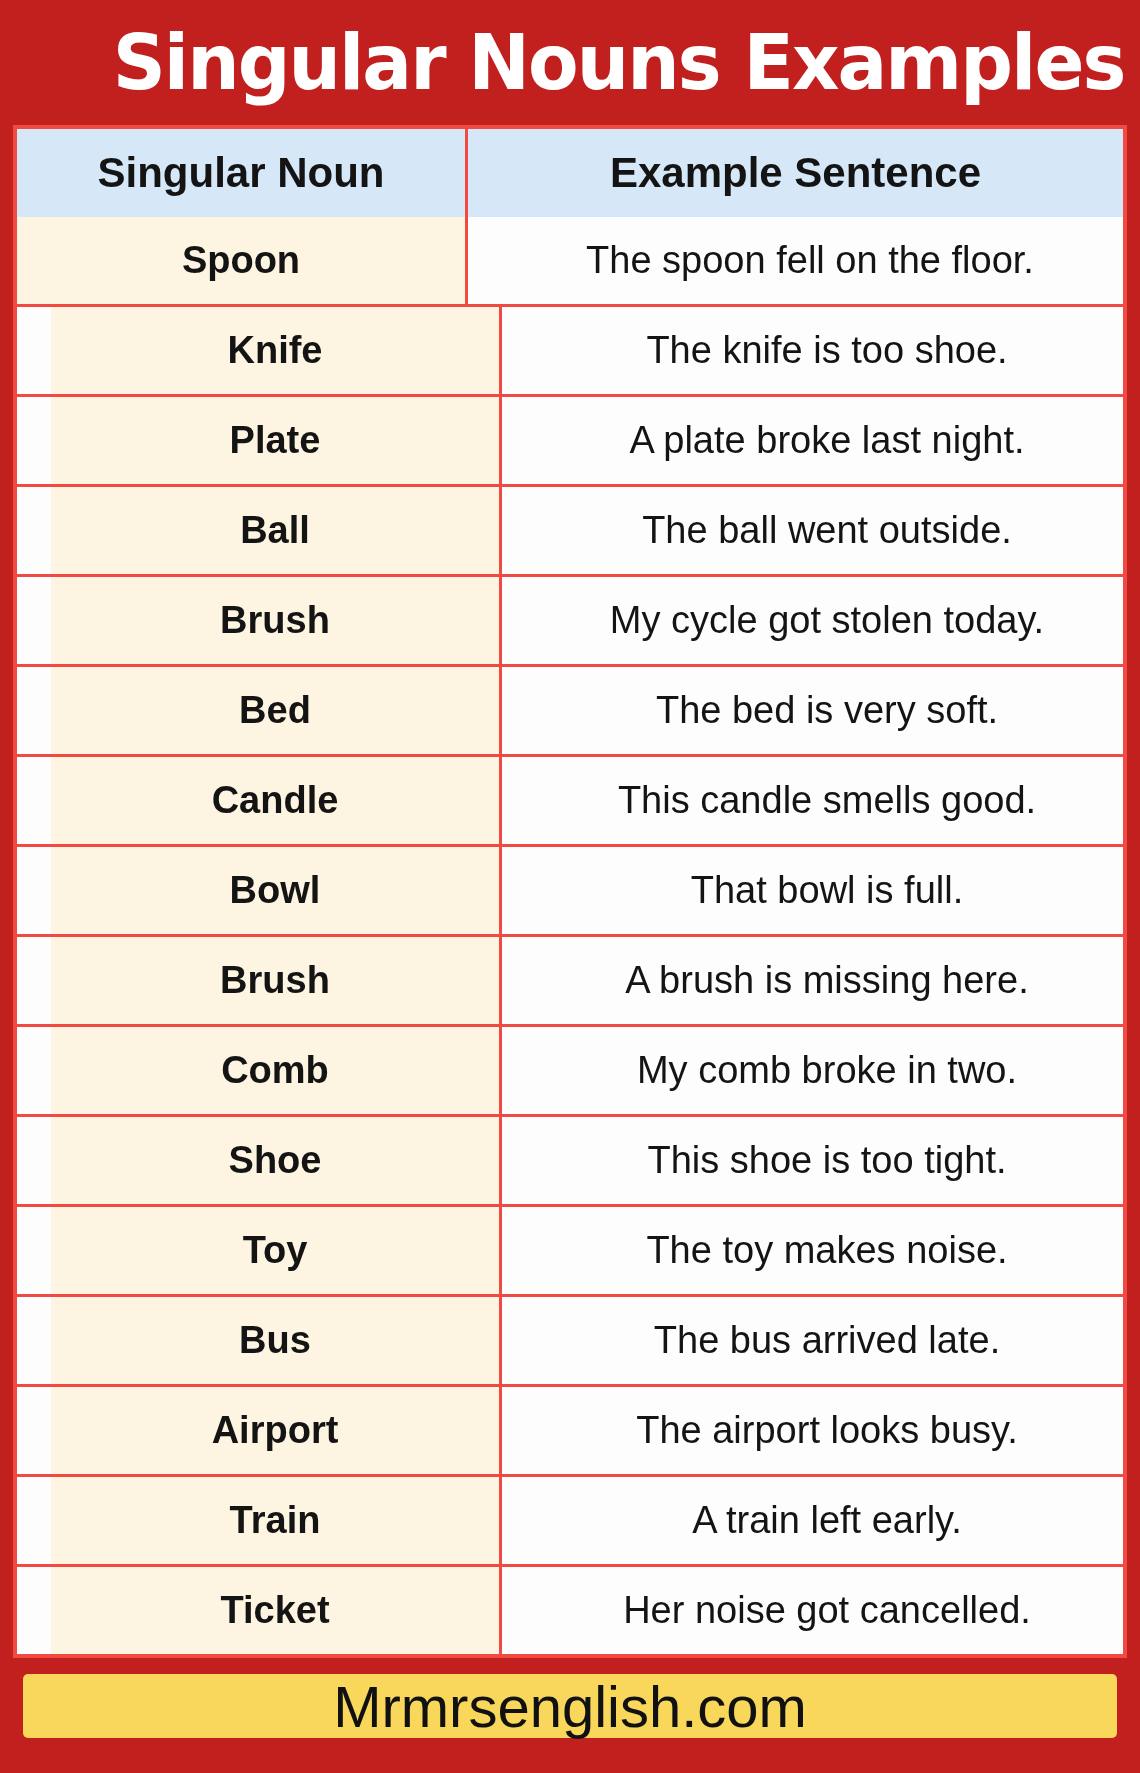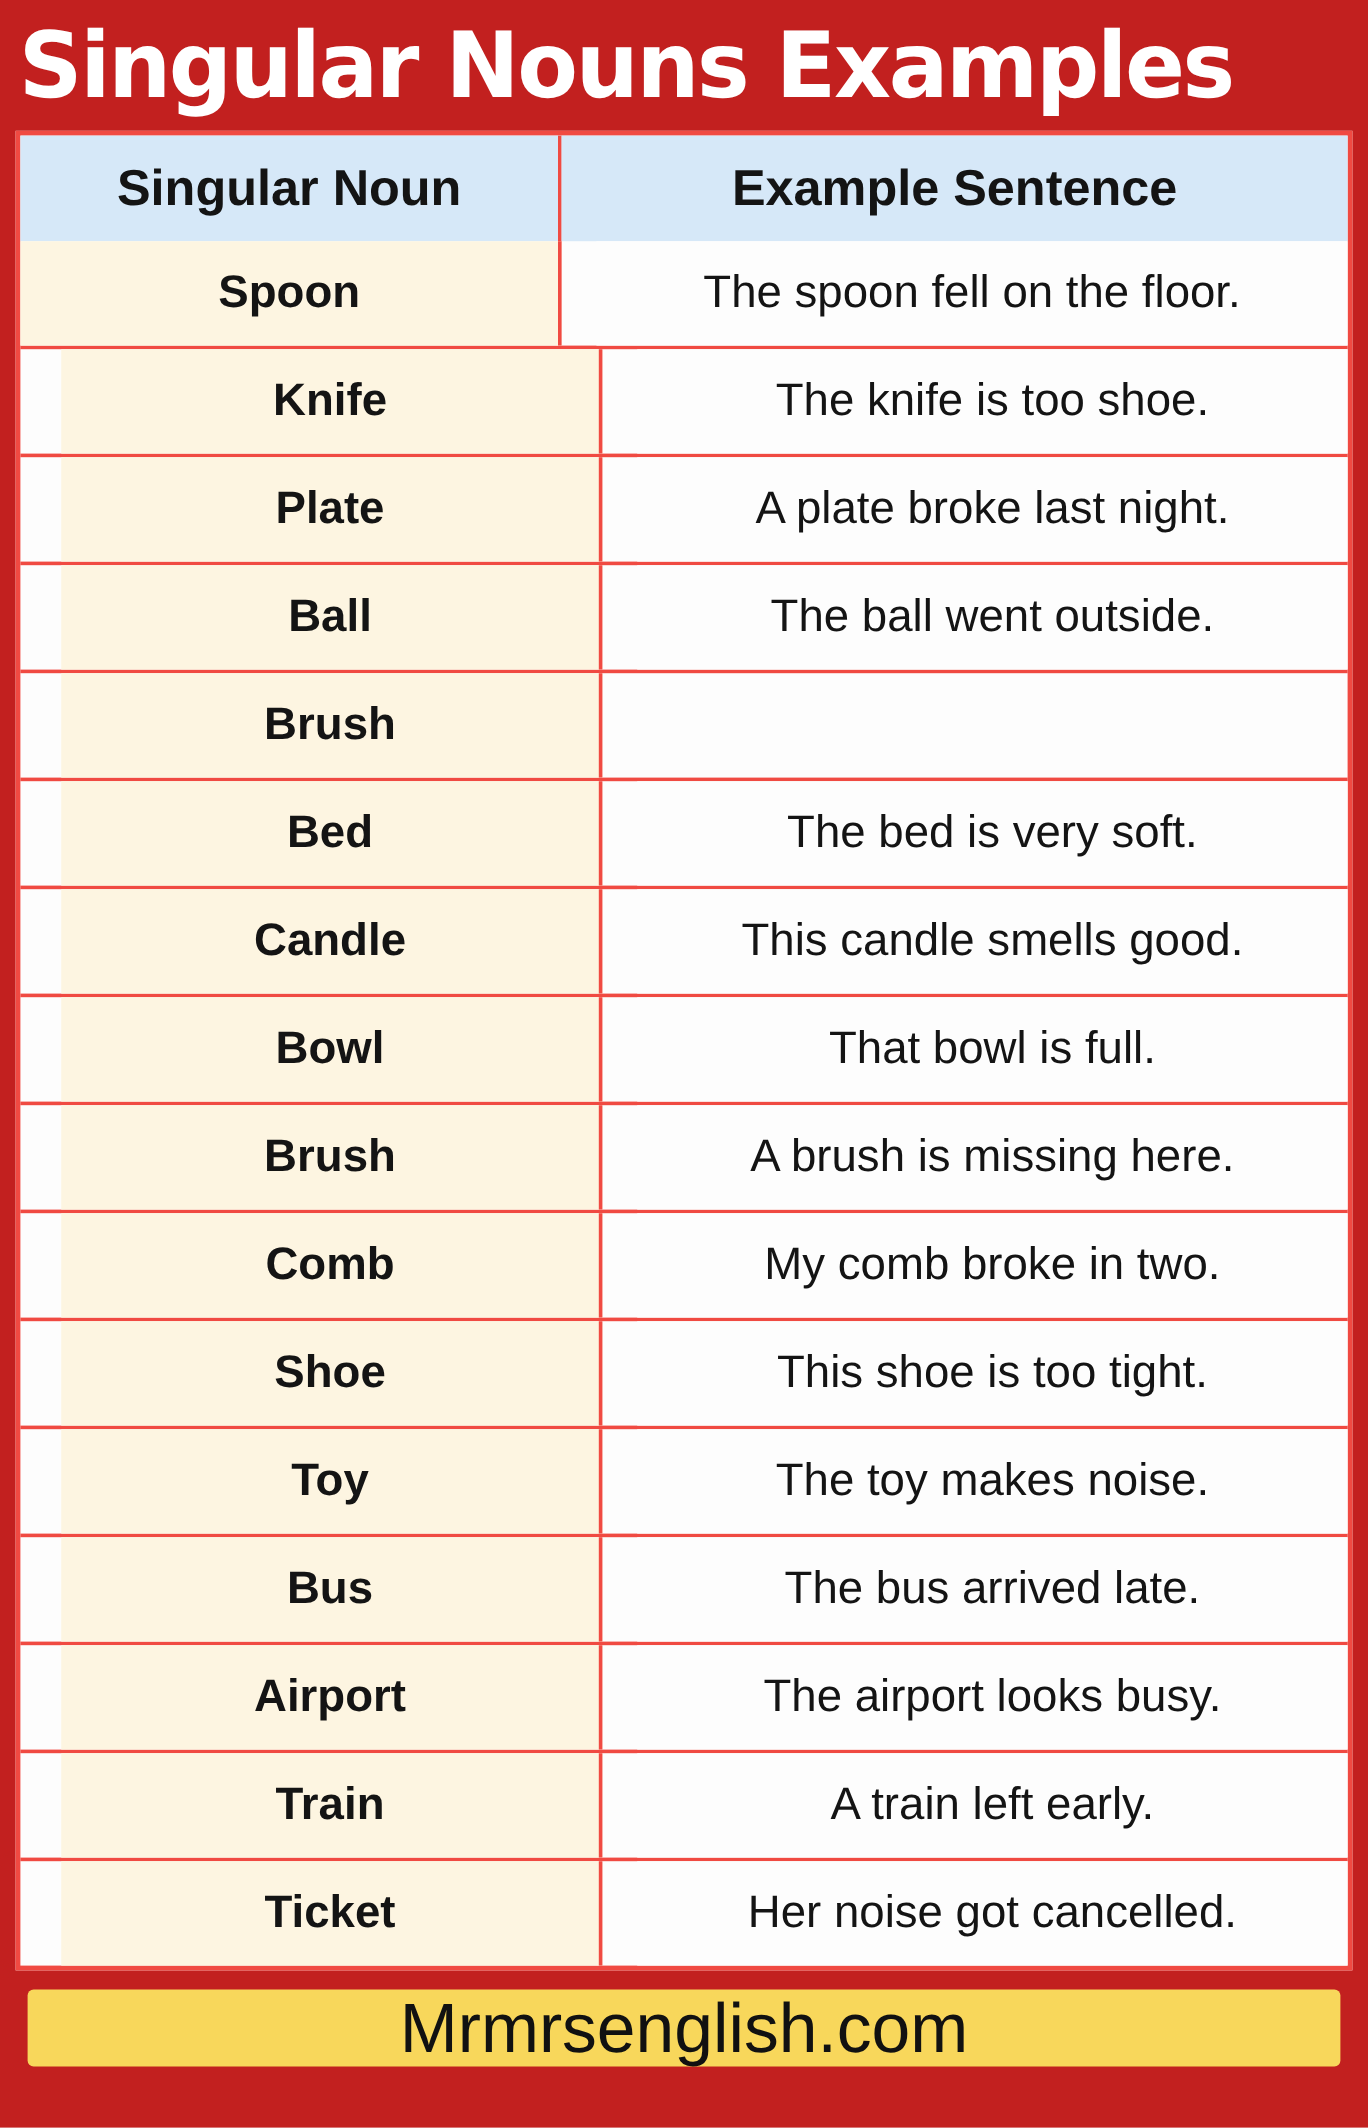--- a/index.html
+++ b/index.html
@@ -7,24 +7,24 @@
     padding: 0;
   }
   body {
     width: 1140px;
     height: 1773px;
     background: #C2201F;
     font-family: "Liberation Sans", sans-serif;
     overflow: hidden;
   }
   .title-band {
-    height: 109px;
+    height: 125px;
     display: flex;
     align-items: center;
-    justify-content: flex-start;
+    justify-content: flex-end;
   }
   .poster-title {
     color: #FFFFFF;
     font-family: "DejaVu Sans", sans-serif;
     font-weight: bold;
     font-size: 76px;
     letter-spacing: -2px;
     transform: scaleX(0.97);
     white-space: nowrap;
   }
@@ -111,20 +111,21 @@
       <div class="row data-row">
         <div class="cell noun-col">Plate</div>
         <div class="cell sentence-col">A plate broke last night.</div>
       </div>
       <div class="row data-row">
         <div class="cell noun-col">Ball</div>
         <div class="cell sentence-col">The ball went outside.</div>
       </div>
       <div class="row data-row">
         <div class="cell noun-col">Brush</div>
+        <div class="cell sentence-col">My cycle got stolen today.</div>
       </div>
       <div class="row data-row">
         <div class="cell noun-col">Bed</div>
         <div class="cell sentence-col">The bed is very soft.</div>
       </div>
       <div class="row data-row">
         <div class="cell noun-col">Candle</div>
         <div class="cell sentence-col">This candle smells good.</div>
       </div>
       <div class="row data-row">

